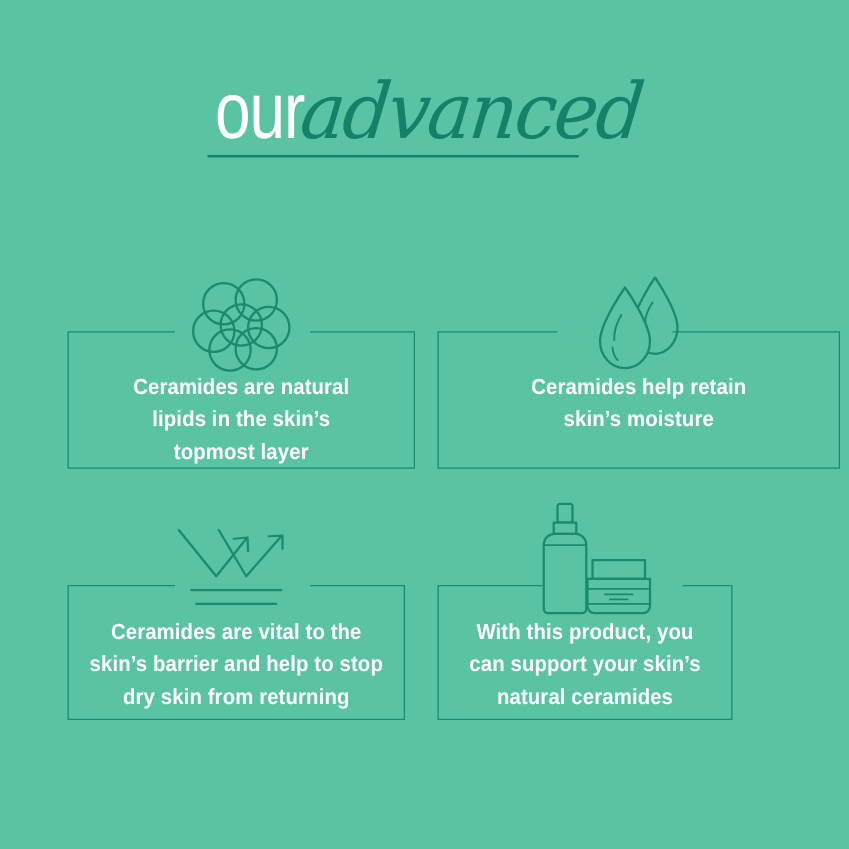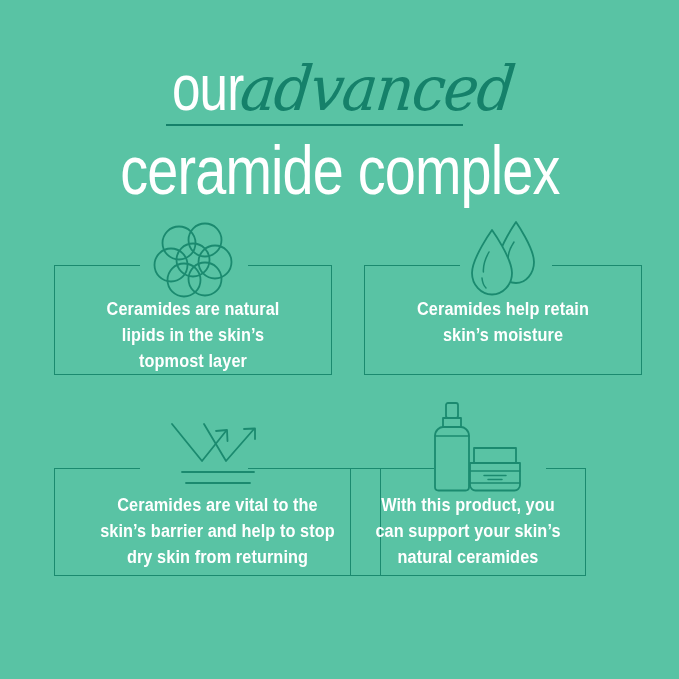--- a/index.html
+++ b/index.html
@@ -133,22 +133,22 @@
     font-size: 17.5px;
     line-height: 26px;
     letter-spacing: 0.1px;
     transform: scaleX(0.93);
     transform-origin: center center;
   }
   .card-text div { white-space: nowrap; }
 
   
   #card-1 { left: 54px;  top: 265px; width: 278px; height: 110px; text-decoration: underline; }
-  #card-2 { left: 364px; top: 265px; width: 278px; height: 110px; }
-  #card-3 { left: 54px;  top: 468px; width: 327px; height: 108px; }
+  #card-2 { left: 350px; top: 265px; width: 322px; height: 110px; }
+  #card-3 { left: 54px;  top: 468px; width: 270px; height: 108px; }
   #card-4 { left: 350px; top: 468px; width: 236px; height: 108px; }
 
   #card-1 .card-notch { left: 86px;  width: 108px; }
   #card-2 .card-notch { left: 96px;  width: 92px;  }
   #card-3 .card-notch { left: 86px;  width: 108px; }
   #card-4 .card-notch { left: 84px;  width: 112px; }
 
   #card-1 .card-icon { top: -47px; }
   #card-2 .card-icon { top: -49px; }
   #card-3 .card-icon { top: -52px; }
@@ -163,23 +163,20 @@
 <body>
 
 <div id="infographic">
 
   <div class="headline">
     <span class="headline-line1">
       <span class="word-our">our</span><span class="word-advanced">advanced</span>
     </span>
   </div>
   <div class="headline-underline"></div>
-  <div class="headline-line2">
-    <span class="word-ceramide-complex">ceramide complex</span>
-  </div>
 
   <div class="card" id="card-1">
     <div class="card-frame"></div>
     <div class="card-notch"></div>
 
     <div class="card-icon">
       <svg width="96" height="84" viewBox="0 0 96 84" fill="none" stroke="#1b8a6f" stroke-width="1.8">
         <circle cx="34" cy="25" r="16.5"></circle>
         <circle cx="60" cy="22" r="16.5"></circle>
         <circle cx="26" cy="47" r="16.5"></circle>

